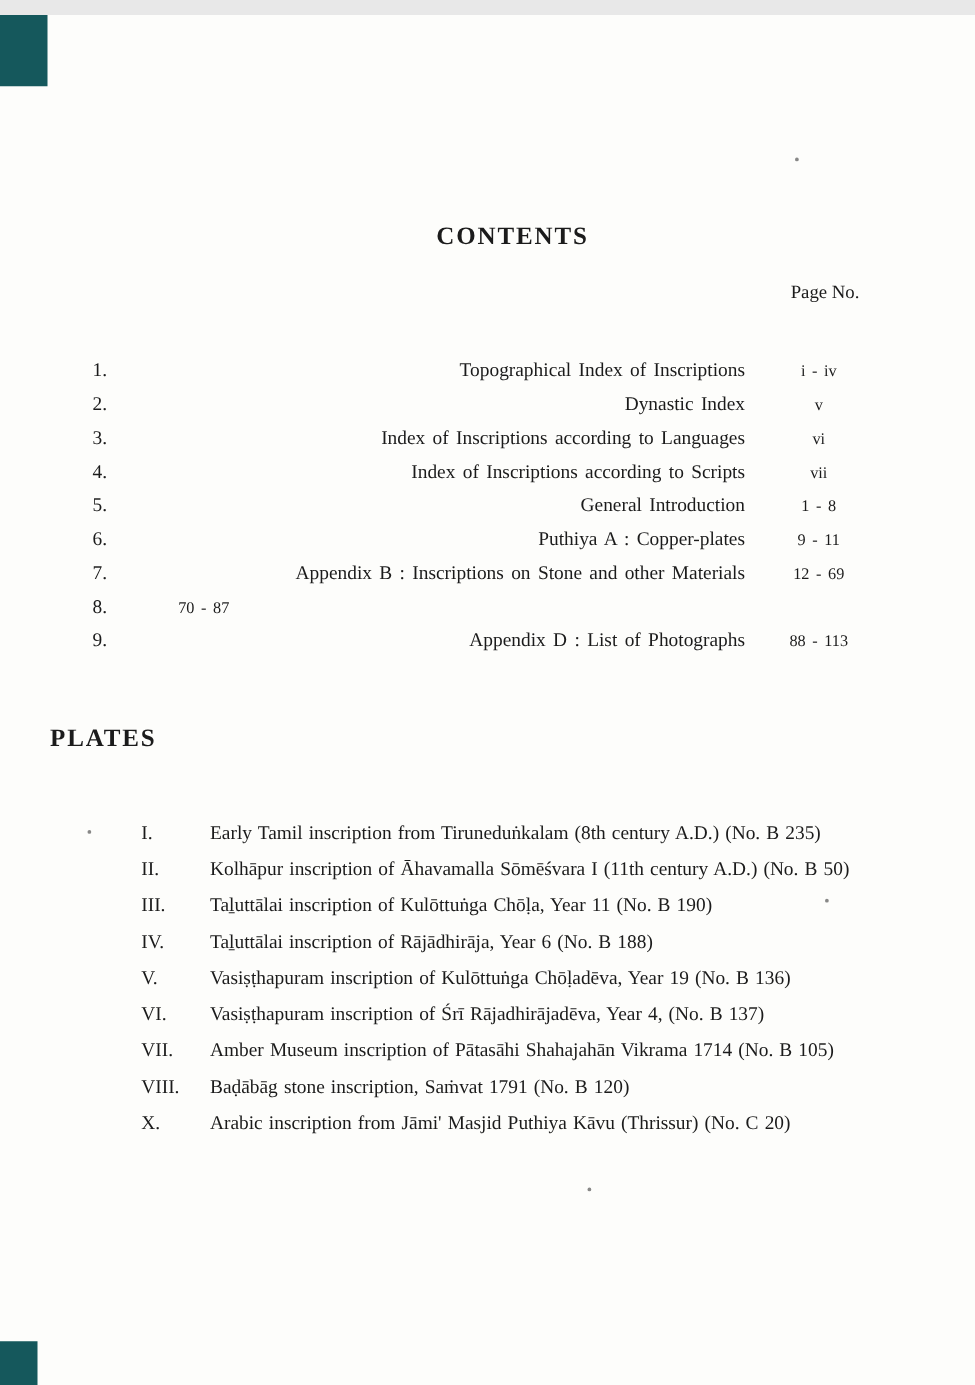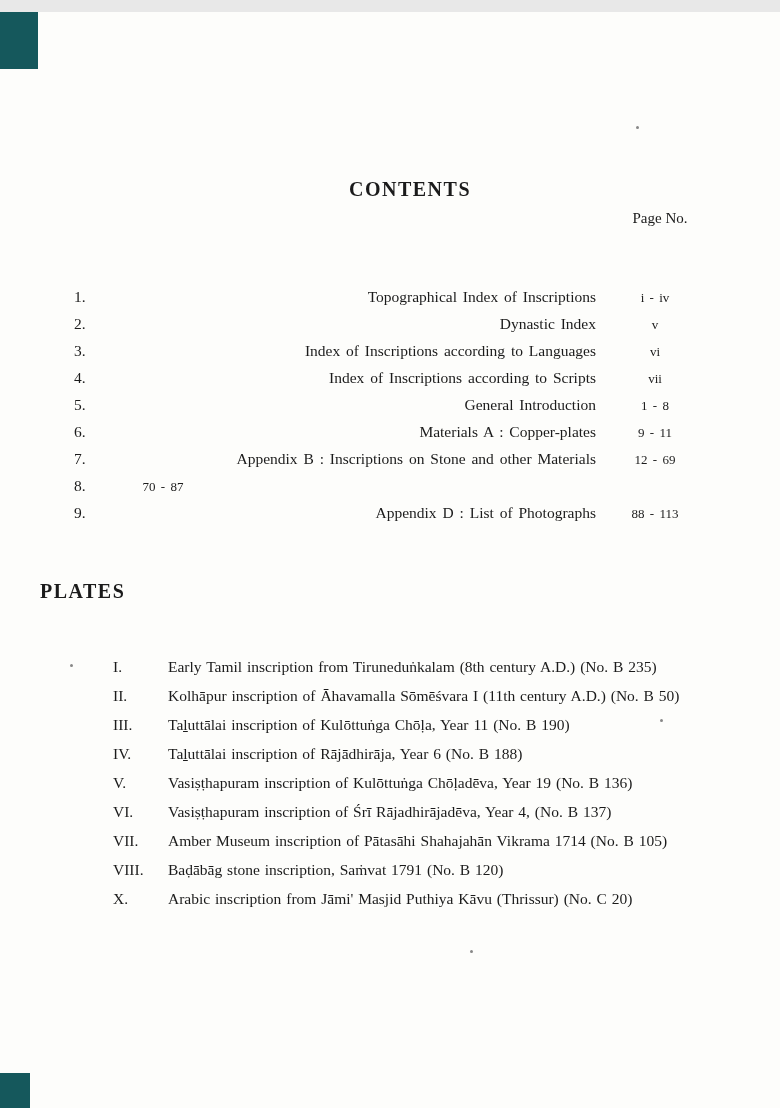--- a/index.html
+++ b/index.html
@@ -32,21 +32,21 @@
   .contents-title {
     position: absolute;
     top: 166px; left: 40px; right: 0;
     text-align: center;
     font-weight: bold;
     font-size: 20px;
     letter-spacing: 1.5px;
   }
   .page-no-label {
     position: absolute;
-    top: 198px;
+    top: 214px;
     left: 600px;
     width: 120px;
     text-align: center;
     font-size: 15px;
   }
   .toc {
     position: absolute;
     top: 276px;
     left: 74px;
     width: 640px;
@@ -125,21 +125,21 @@
       <span class="toc-title">Index of Inscriptions according to Scripts</span>
       <span class="toc-pages">vii</span>
     </div>
     <div class="toc-row">
       <span class="toc-num">5.</span>
       <span class="toc-title">General Introduction</span>
       <span class="toc-pages">1 - 8</span>
     </div>
     <div class="toc-row">
       <span class="toc-num">6.</span>
-      <span class="toc-title">Materials A : Copper-plates</span>
+      <span class="toc-title">Puthiya A : Copper-plates</span>
       <span class="toc-pages">9 - 11</span>
     </div>
     <div class="toc-row">
       <span class="toc-num">7.</span>
       <span class="toc-title">Appendix B : Inscriptions on Stone and other Materials</span>
       <span class="toc-pages">12 - 69</span>
     </div>
     <div class="toc-row">
       <span class="toc-num">8.</span>
       <span class="toc-pages">70 - 87</span>

